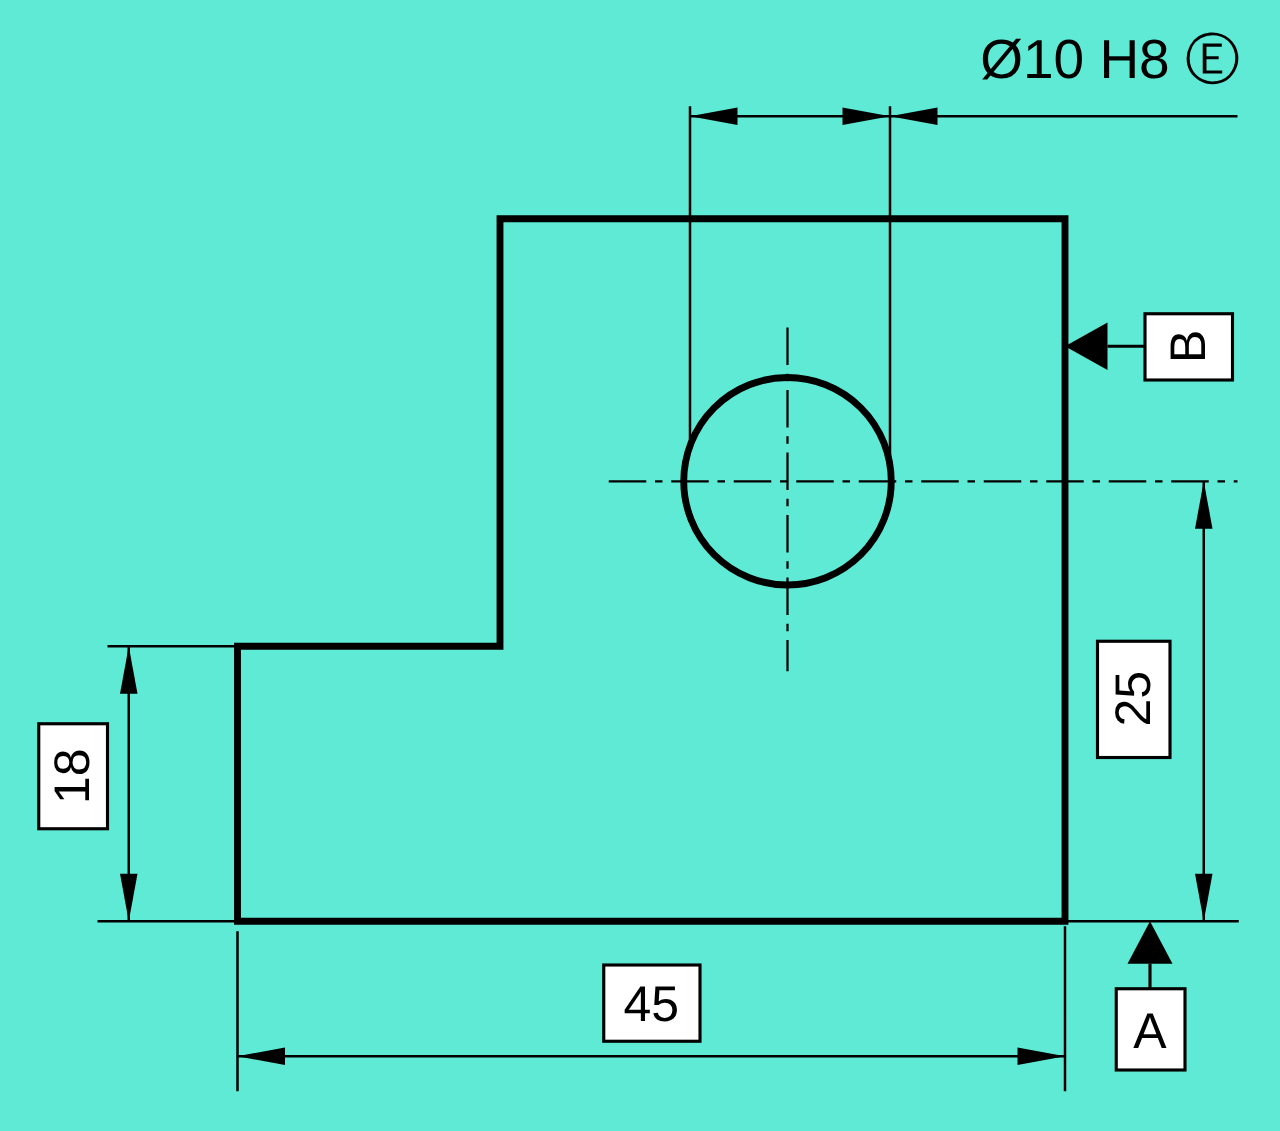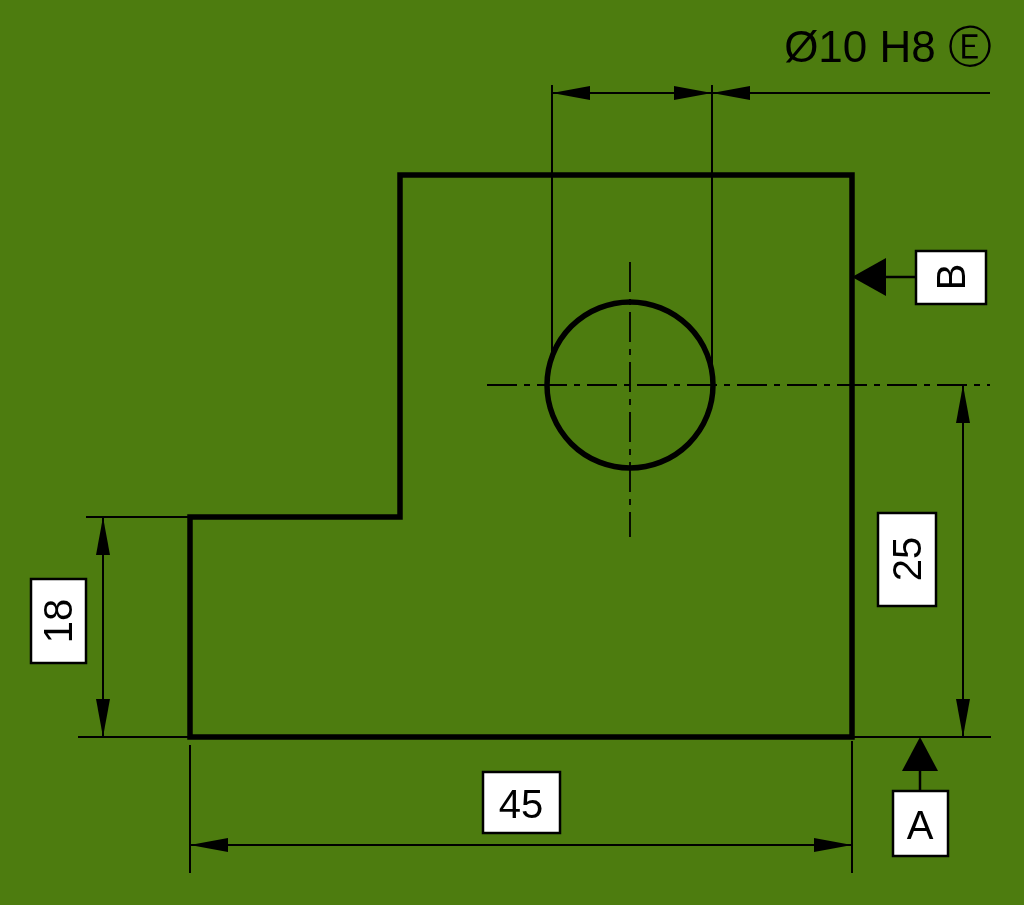--- a/index.html
+++ b/index.html
@@ -4,21 +4,21 @@
 <style>
   html, body {
     margin: 0;
     padding: 0;
     background: #ffffff;
   }
   .drawing-wrap {
     width: 1024px;
     height: 905px;
     position: relative;
-    background: #4d7c0f;
+    background: #5eead4;
     overflow: hidden;
   }
   svg {
     display: block;
   }
   text {
     font-family: "Liberation Sans", "DejaVu Sans", sans-serif;
     fill: #000000;
   }
   .callout-text { font-size: 44px; }

